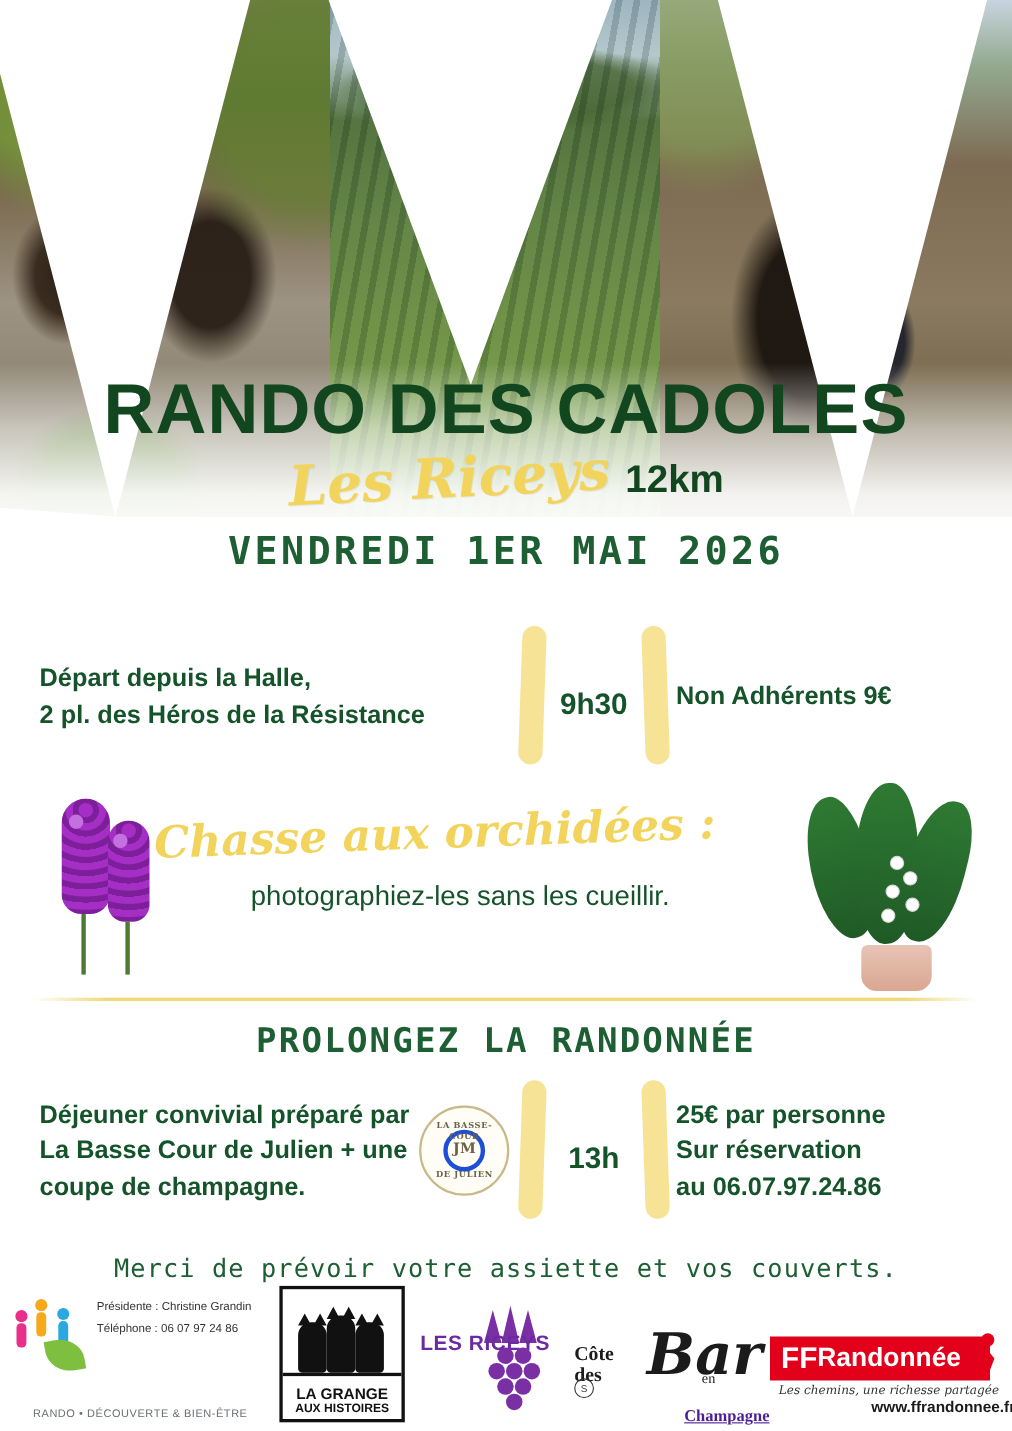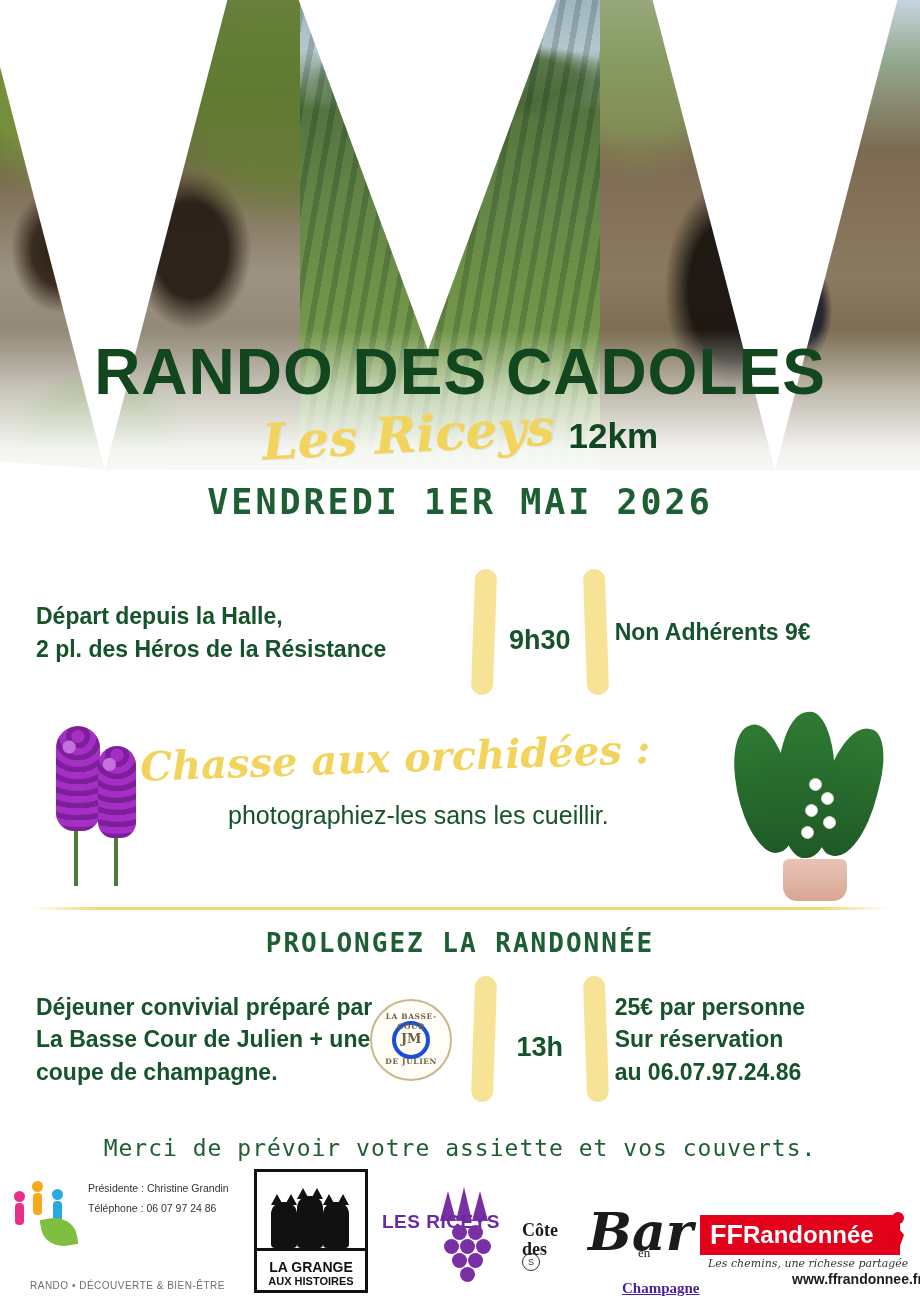--- a/index.html
+++ b/index.html
@@ -278,21 +278,21 @@
     margin: 6px 30px 0 30px;
     background: linear-gradient(90deg, rgba(247,226,143,0) 0%, #f0d875 8%, #f0d875 92%, rgba(247,226,143,0) 100%);
   }
 
   
   .section-title {
     text-align: center;
     margin-top: 18px;
     font-family: "DejaVu Sans Mono", monospace;
     font-weight: bold;
-    font-size: 26px;
+    font-size: 31px;
     letter-spacing: 2px;
     color: #1d5e33;
   }
   .stamp {
     position: relative;
     width: 78px;
     height: 78px;
     border: 2px solid #c9b98a;
     border-radius: 50%;
     display: flex;
@@ -576,21 +576,21 @@
       <span class="lily-bell" style="left:70px; top:120px;"></span>
       <span class="lily-pot"></span>
     </div>
   </div>
 
   <div class="divider"></div>
 
   <div class="section-title">PROLONGEZ LA RANDONNÉE</div>
 
   <div class="info-row" style="margin-top:14px;">
-    <div class="info-left" style="display:flex; align-items:center; gap:2px;">
+    <div class="info-left" style="display:flex; align-items:center; gap:13px;">
       <div>
         <div>Déjeuner convivial préparé par</div>
         <div>La Basse Cour de Julien + une</div>
         <div>coupe de champagne.</div>
       </div>
       <div class="stamp">
         <span class="stamp-top">LA BASSE-COUR</span>
         <span class="stamp-in">JM</span>
         <span class="stamp-bot">DE JULIEN</span>
       </div>

